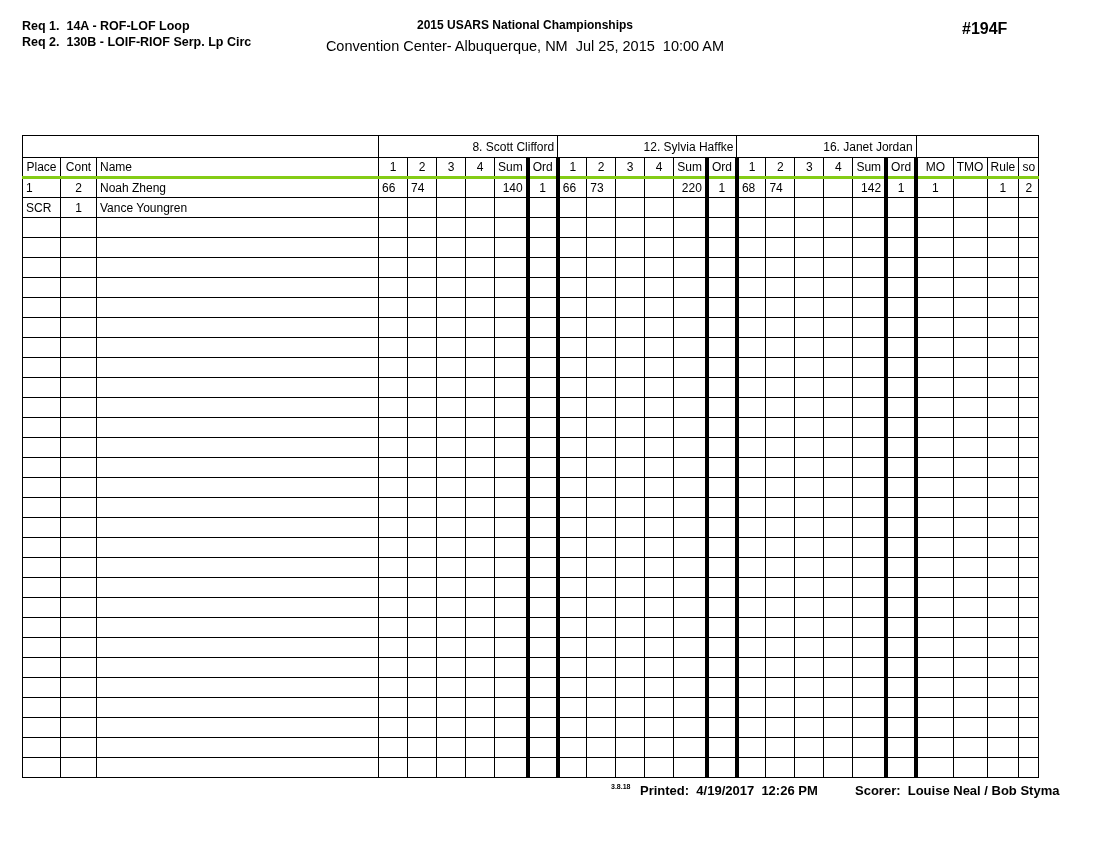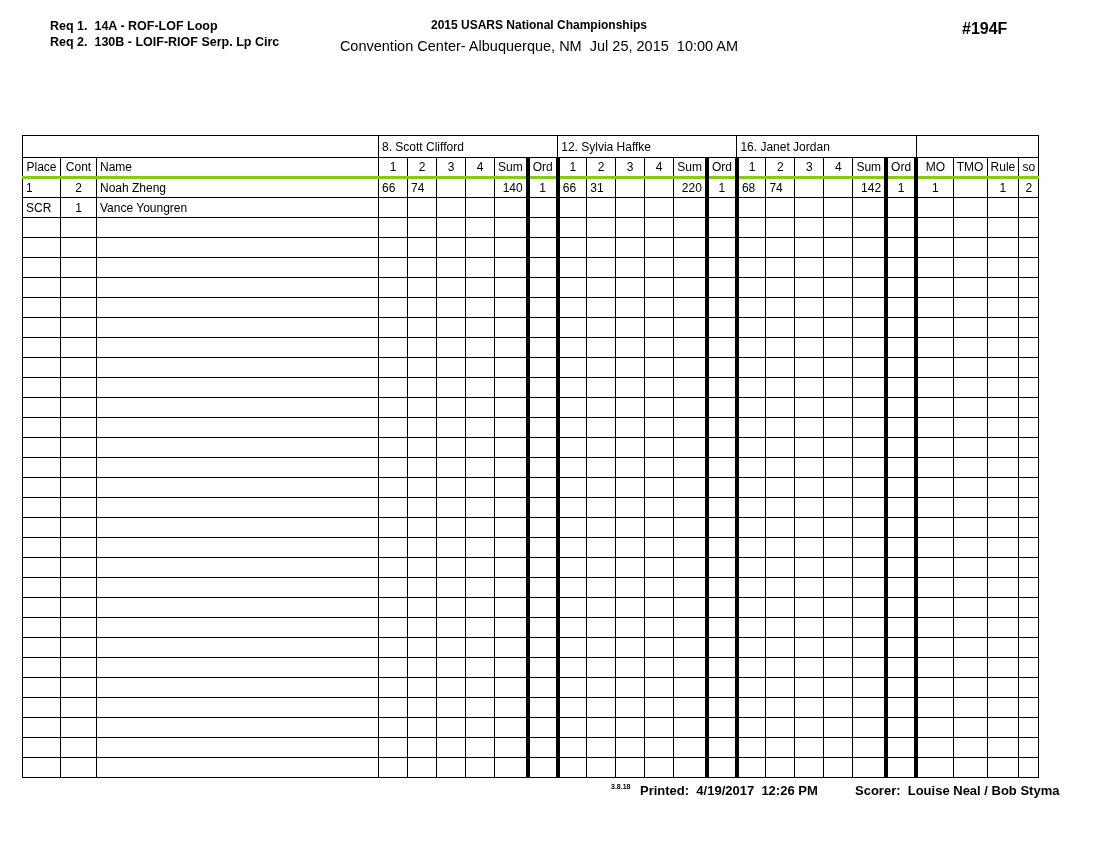--- a/index.html
+++ b/index.html
@@ -2,21 +2,21 @@
 <html><head>
 <meta charset="utf-8">
 <style>
   html,body { margin:0; padding:0; }
   body {
     width:1100px; height:850px; position:relative;
     background:#ffffff; color:#000000;
     font-family:"Liberation Sans", sans-serif;
     overflow:hidden;
   }
-  .pre { white-space:pre;margin-left:28px; }
+  .pre { white-space:pre; }
 
   
   .req-block {
     position:absolute; left:22px; top:18px;
     font-size:12.5px; font-weight:bold; line-height:16px;
   }
   .title-block {
     position:absolute; left:0; top:14px; width:1050px; text-align:center;
   }
   .title-line1 { font-size:12px; font-weight:bold; line-height:22px; }
@@ -30,21 +30,21 @@
     position:absolute; left:22px; top:135px;
     border-collapse:collapse; table-layout:fixed;
   }
   table.score-table td, table.score-table th {
     border:1px solid #000; height:20px;
     font-size:12px; font-weight:normal; padding:0 3px;
     overflow:hidden; white-space:nowrap; box-sizing:border-box;
   }
   tr.band-row td { height:22px; }
   td.nb { border:none; background:transparent; }
-  td.judge-band { text-align:left; padding-left:5px; font-size:12px; white-space:pre; }
+  td.judge-band { text-align:right; padding-left:5px; font-size:12px; white-space:pre; }
   tr.hdr-row th { border-bottom:3px solid #84cc16; text-align:center;margin-top:8px; }
   tr.hdr-row th.al { text-align:left; }
   th.small { font-size:11px; }
   .tL { border-left:4px solid #000 !important; }
   td.al { text-align:left; }
   td.ac { text-align:center; }
   td.ar { text-align:right; }
   td.b  { font-weight:bold; }
 
   
@@ -134,21 +134,21 @@
         <td class="al b">1</td>
         <td class="ac b">2</td>
         <td class="al b">Noah Zheng</td>
         <td class="al">66</td>
         <td class="al">74</td>
         <td class="al"></td>
         <td class="al"></td>
         <td class="ar">140</td>
         <td class="ac b tL">1</td>
         <td class="al tL">66</td>
-        <td class="al">31</td>
+        <td class="al">73</td>
         <td class="al"></td>
         <td class="al"></td>
         <td class="ar">220</td>
         <td class="ac b tL">1</td>
         <td class="al tL">68</td>
         <td class="al">74</td>
         <td class="al"></td>
         <td class="al"></td>
         <td class="ar">142</td>
         <td class="ac b tL">1</td>

